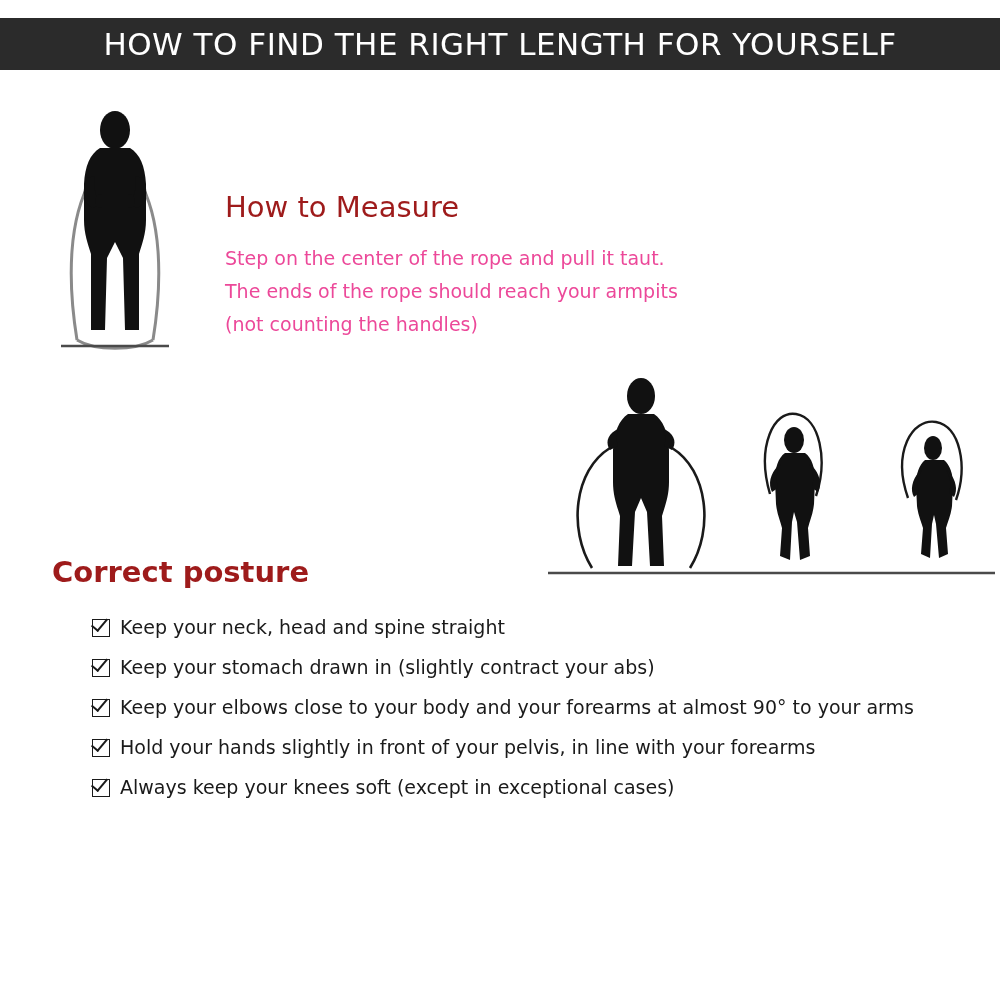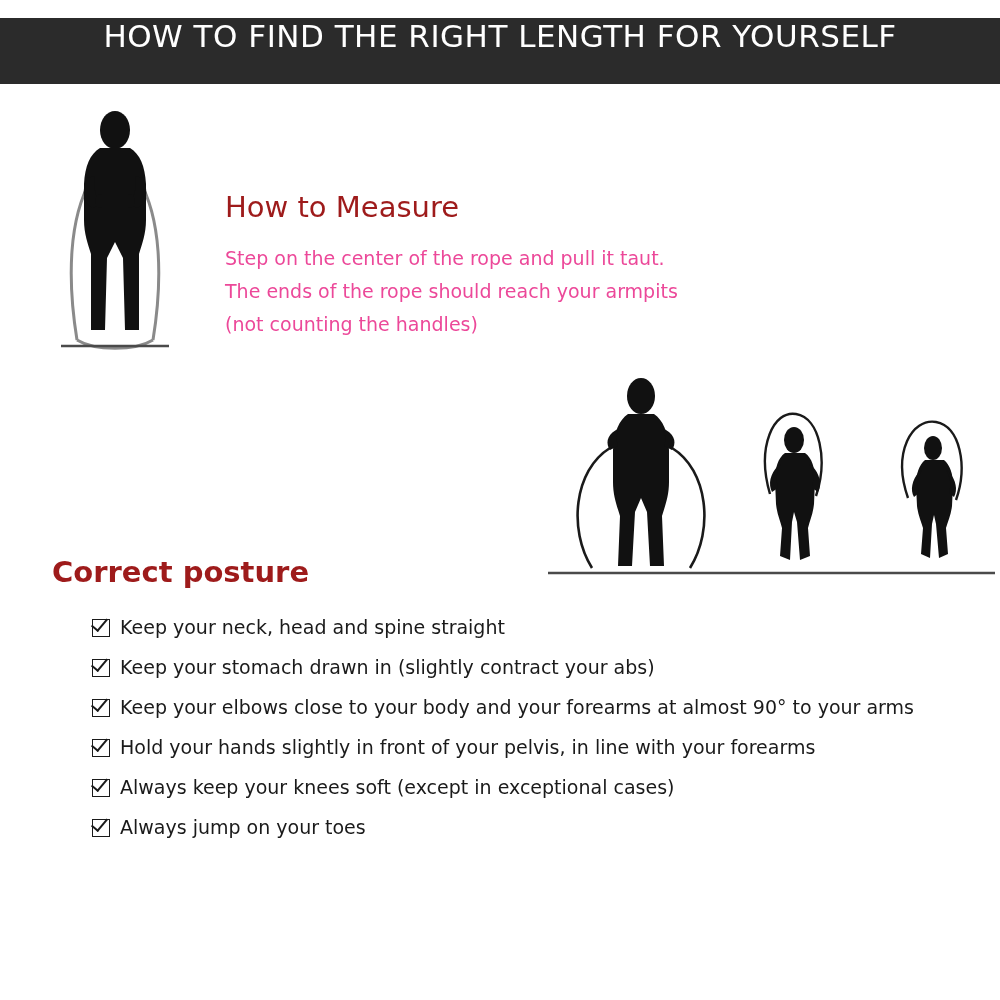--- a/index.html
+++ b/index.html
@@ -14,23 +14,24 @@
     overflow: hidden;
     position: relative;
   }
 
   
   .header-bar {
     position: absolute;
     left: 0;
     top: 18px;
     width: 1000px;
-    height: 66px;
+    height: 52px;
     background: #2b2b2b;
     display: flex;
+    align-items: center;
     justify-content: center;
   }
   .header-title {
     color: #ffffff;
     font-size: 31px;
     letter-spacing: 0.5px;
     font-family: "DejaVu Sans", sans-serif;
     font-weight: 400;
     white-space: nowrap;
   }
@@ -233,18 +234,14 @@
   <div class="posture-item">
     <span class="checkbox"></span>
     <span class="posture-text">Hold your hands slightly in front of your pelvis, in line with your forearms</span>
   </div>
 
   <div class="posture-item">
     <span class="checkbox"></span>
     <span class="posture-text">Always keep your knees soft (except in exceptional cases)</span>
   </div>
 
-  <div class="posture-item">
-    <span class="checkbox"></span>
-    <span class="posture-text">Always jump on your toes</span>
-  </div>
 
 </div>
 
 </body></html>

